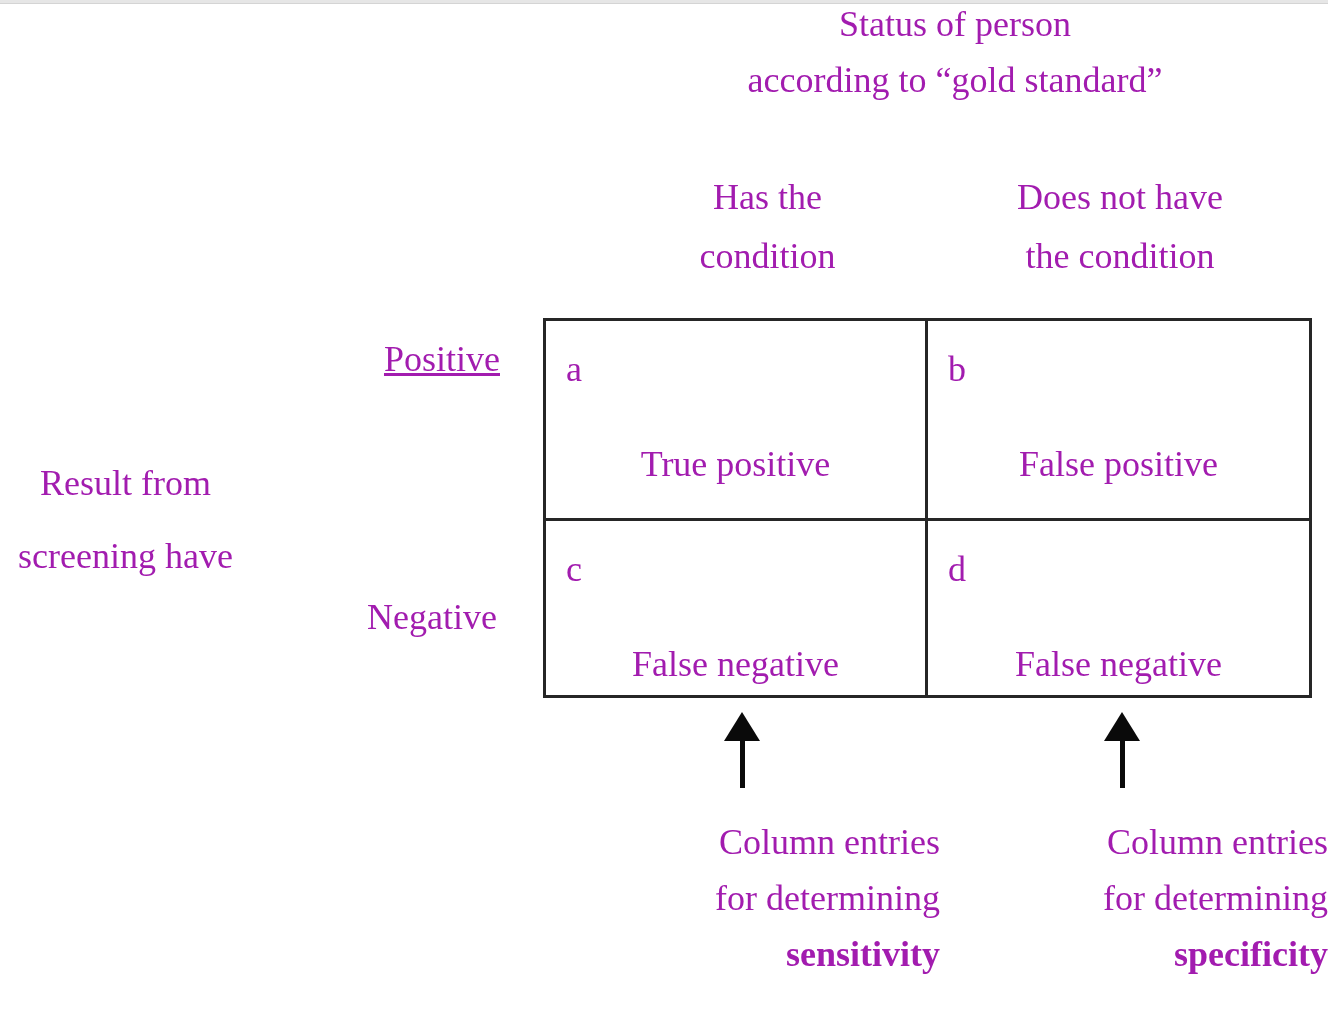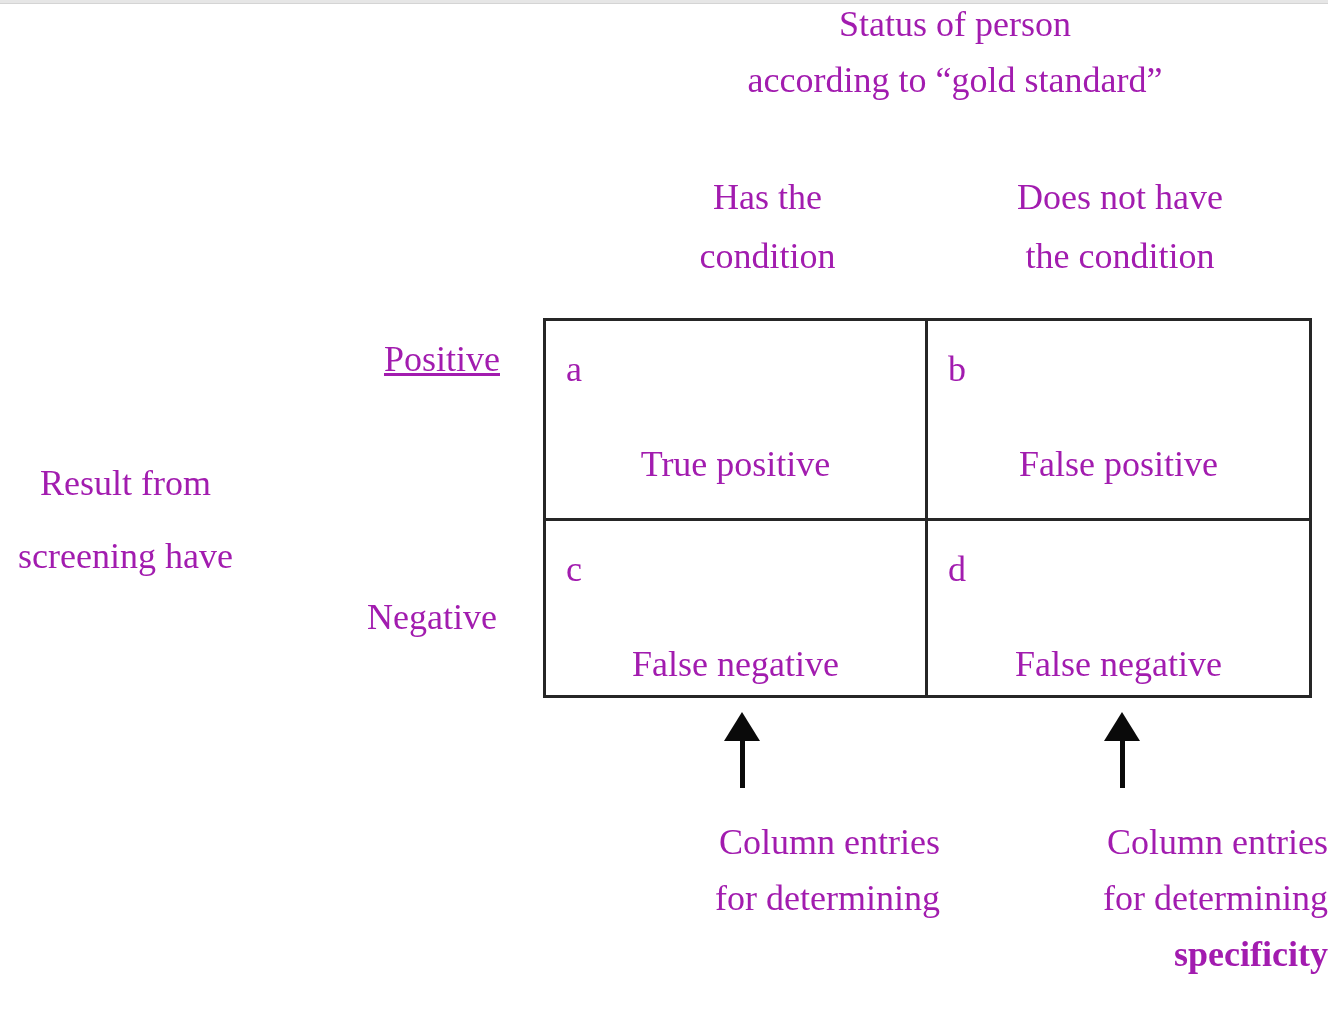--- a/index.html
+++ b/index.html
@@ -112,20 +112,21 @@
   </div>
 
   <div class="up-arrow arrow-2">
     <div class="head"></div>
     <div class="stem"></div>
   </div>
 
   <div class="caption caption-1">
     <div>Column entries</div>
     <div>for determining</div>
+    <div class="term">sensitivity</div>
   </div>
 
   <div class="caption caption-2">
     <div>Column entries</div>
     <div>for determining</div>
     <div class="term">specificity</div>
   </div>
 
 </div>
 

